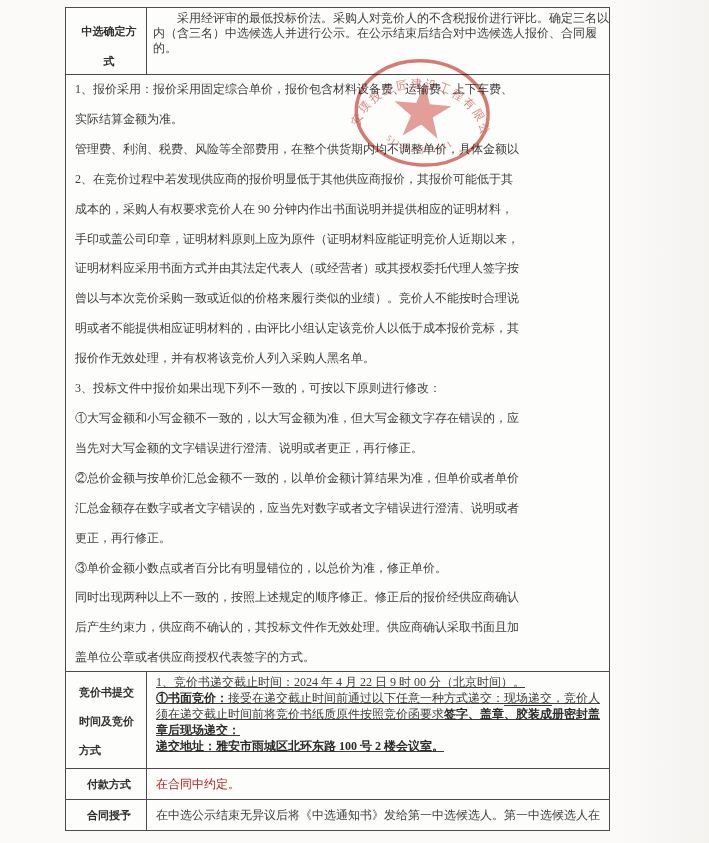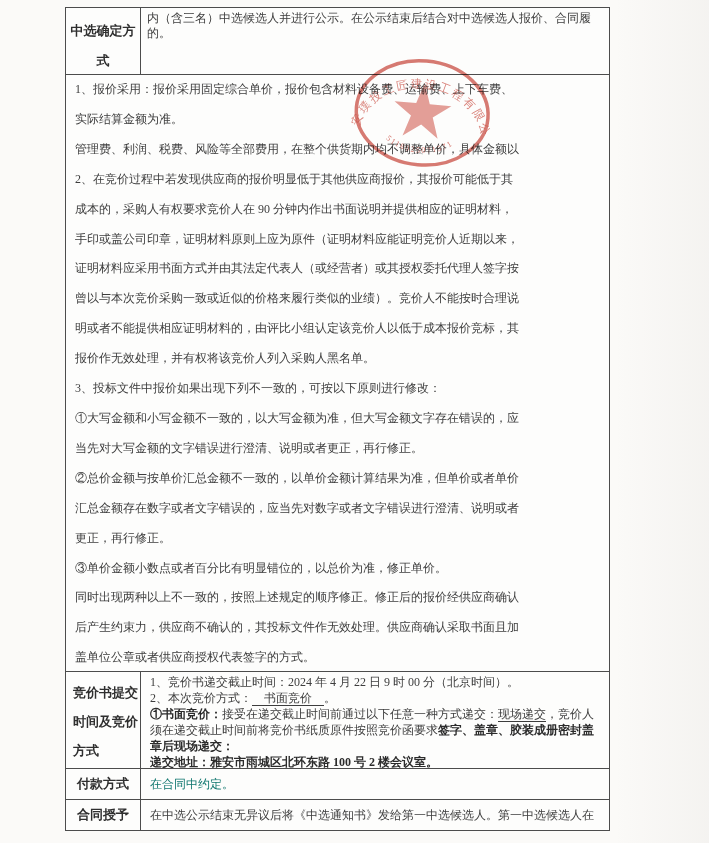--- a/index.html
+++ b/index.html
@@ -28,41 +28,42 @@
   .row:last-child{border-bottom:none;}
   .r1{height:67px;}
   .r2{height:597px;}
   .r3{height:97px;}
   .r4{height:31px;}
   .r5{height:30px;}
   .label-cell{
     width:75px;min-width:75px;box-sizing:border-box;
     border-right:1px solid #4c4c4c;
     font-weight:700;color:#2f2f2f;
-    font-size:13px;
+    font-size:11px;
     text-align:center;
     overflow:hidden;
+    margin-left:6px;
   }
   .content-cell{
     flex:1;box-sizing:border-box;overflow:hidden;
     font-size:12px;
   }
   .tline{white-space:pre;}
   
   .r1 .label-cell{padding-top:8px;line-height:30px;}
   .r1 .content-cell{padding:3px 3px 0 6px;line-height:14.8px;}
   .r2 .label-cell{padding-top:7px;line-height:30px;}
   .r2 .content-cell{padding:0 2px 0 9px;line-height:29.9px;}
   .r3 .label-cell{padding-top:6px;line-height:29px;text-align:left;padding-left:7px;}
-  .r3 .content-cell{padding:2px 3px 0 9px;line-height:16px;}
+  .r3 .content-cell{padding:2px 3px 0 9px;line-height:16px;text-decoration:underline;}
   .r4 .label-cell,.r5 .label-cell{display:flex;align-items:center;justify-content:center;padding:0;}
   .r4 .content-cell,.r5 .content-cell{display:flex;flex-direction:column;justify-content:center;padding:0 3px 0 9px;}
   .b{font-weight:700;color:#2b2b2b;}
   .u{text-decoration:underline;text-underline-offset:3px;}
-  .light{color:#0f766e;}
+  .light{color:#b91c1c;}
   
   .seal{
     position:absolute;left:348px;top:54px;width:150px;height:122px;
     mix-blend-mode:multiply;
     opacity:0.85;
     transform:rotate(5deg);
     pointer-events:none;
   }
   .seal text{font-family:"Liberation Serif", serif;}
 </style>
@@ -72,20 +73,21 @@
 <div class="page">
 
   <div class="doc-table">
 
     <div class="row r1">
       <div class="label-cell">
           <div class="tline"><span>中选确定方</span></div>
           <div class="tline"><span>式</span></div>
         </div>
       <div class="content-cell">
+          <div class="tline"><span>　　采用经评审的最低投标价法。采购人对竞价人的不含税报价进行评比。确定三名以</span></div>
           <div class="tline"><span>内（含三名）中选候选人并进行公示。在公示结束后结合对中选候选人报价、合同履</span></div>
           <div class="tline"><span>的。</span></div>
         </div>
     </div>
 
     <div class="row r2">
       <div class="content-cell">
           <div class="tline"><span>1、报价采用：报价采用固定综合单价，报价包含材料设备费、运输费、上下车费、</span></div>
           <div class="tline"><span>实际结算金额为准。</span></div>
           <div class="tline"><span>管理费、利润、税费、风险等全部费用，在整个供货期内均不调整单价，具体金额以</span></div>
@@ -110,21 +112,20 @@
     </div>
 
     <div class="row r3">
       <div class="label-cell">
           <div class="tline"><span>竞价书提交</span></div>
           <div class="tline"><span>时间及竞价</span></div>
           <div class="tline"><span>方式</span></div>
         </div>
       <div class="content-cell">
           <div class="tline"><span>1、竞价书递交截止时间：2024 年 4 月 22 日 9 时 00 分（北京时间）。</span></div>
-          <div class="tline"><span>2、本次竞价方式：</span><span class="u">　书面竞价　</span><span>。</span></div>
           <div class="tline"><span class="b">①书面竞价：</span><span>接受在递交截止时间前通过以下任意一种方式递交：</span><span class="u">现场递交</span><span>，竞价人</span></div>
           <div class="tline"><span>须在递交截止时间前将竞价书纸质原件按照竞价函要求</span><span class="b">签字、盖章、胶装成册密封盖</span></div>
           <div class="tline"><span class="b">章后现场递交：</span></div>
           <div class="tline"><span class="b">递交地址：雅安市雨城区北环东路 100 号 2 楼会议室。</span></div>
         </div>
     </div>
 
     <div class="row r4">
       <div class="label-cell">
           <div class="tline"><span>付款方式</span></div>

